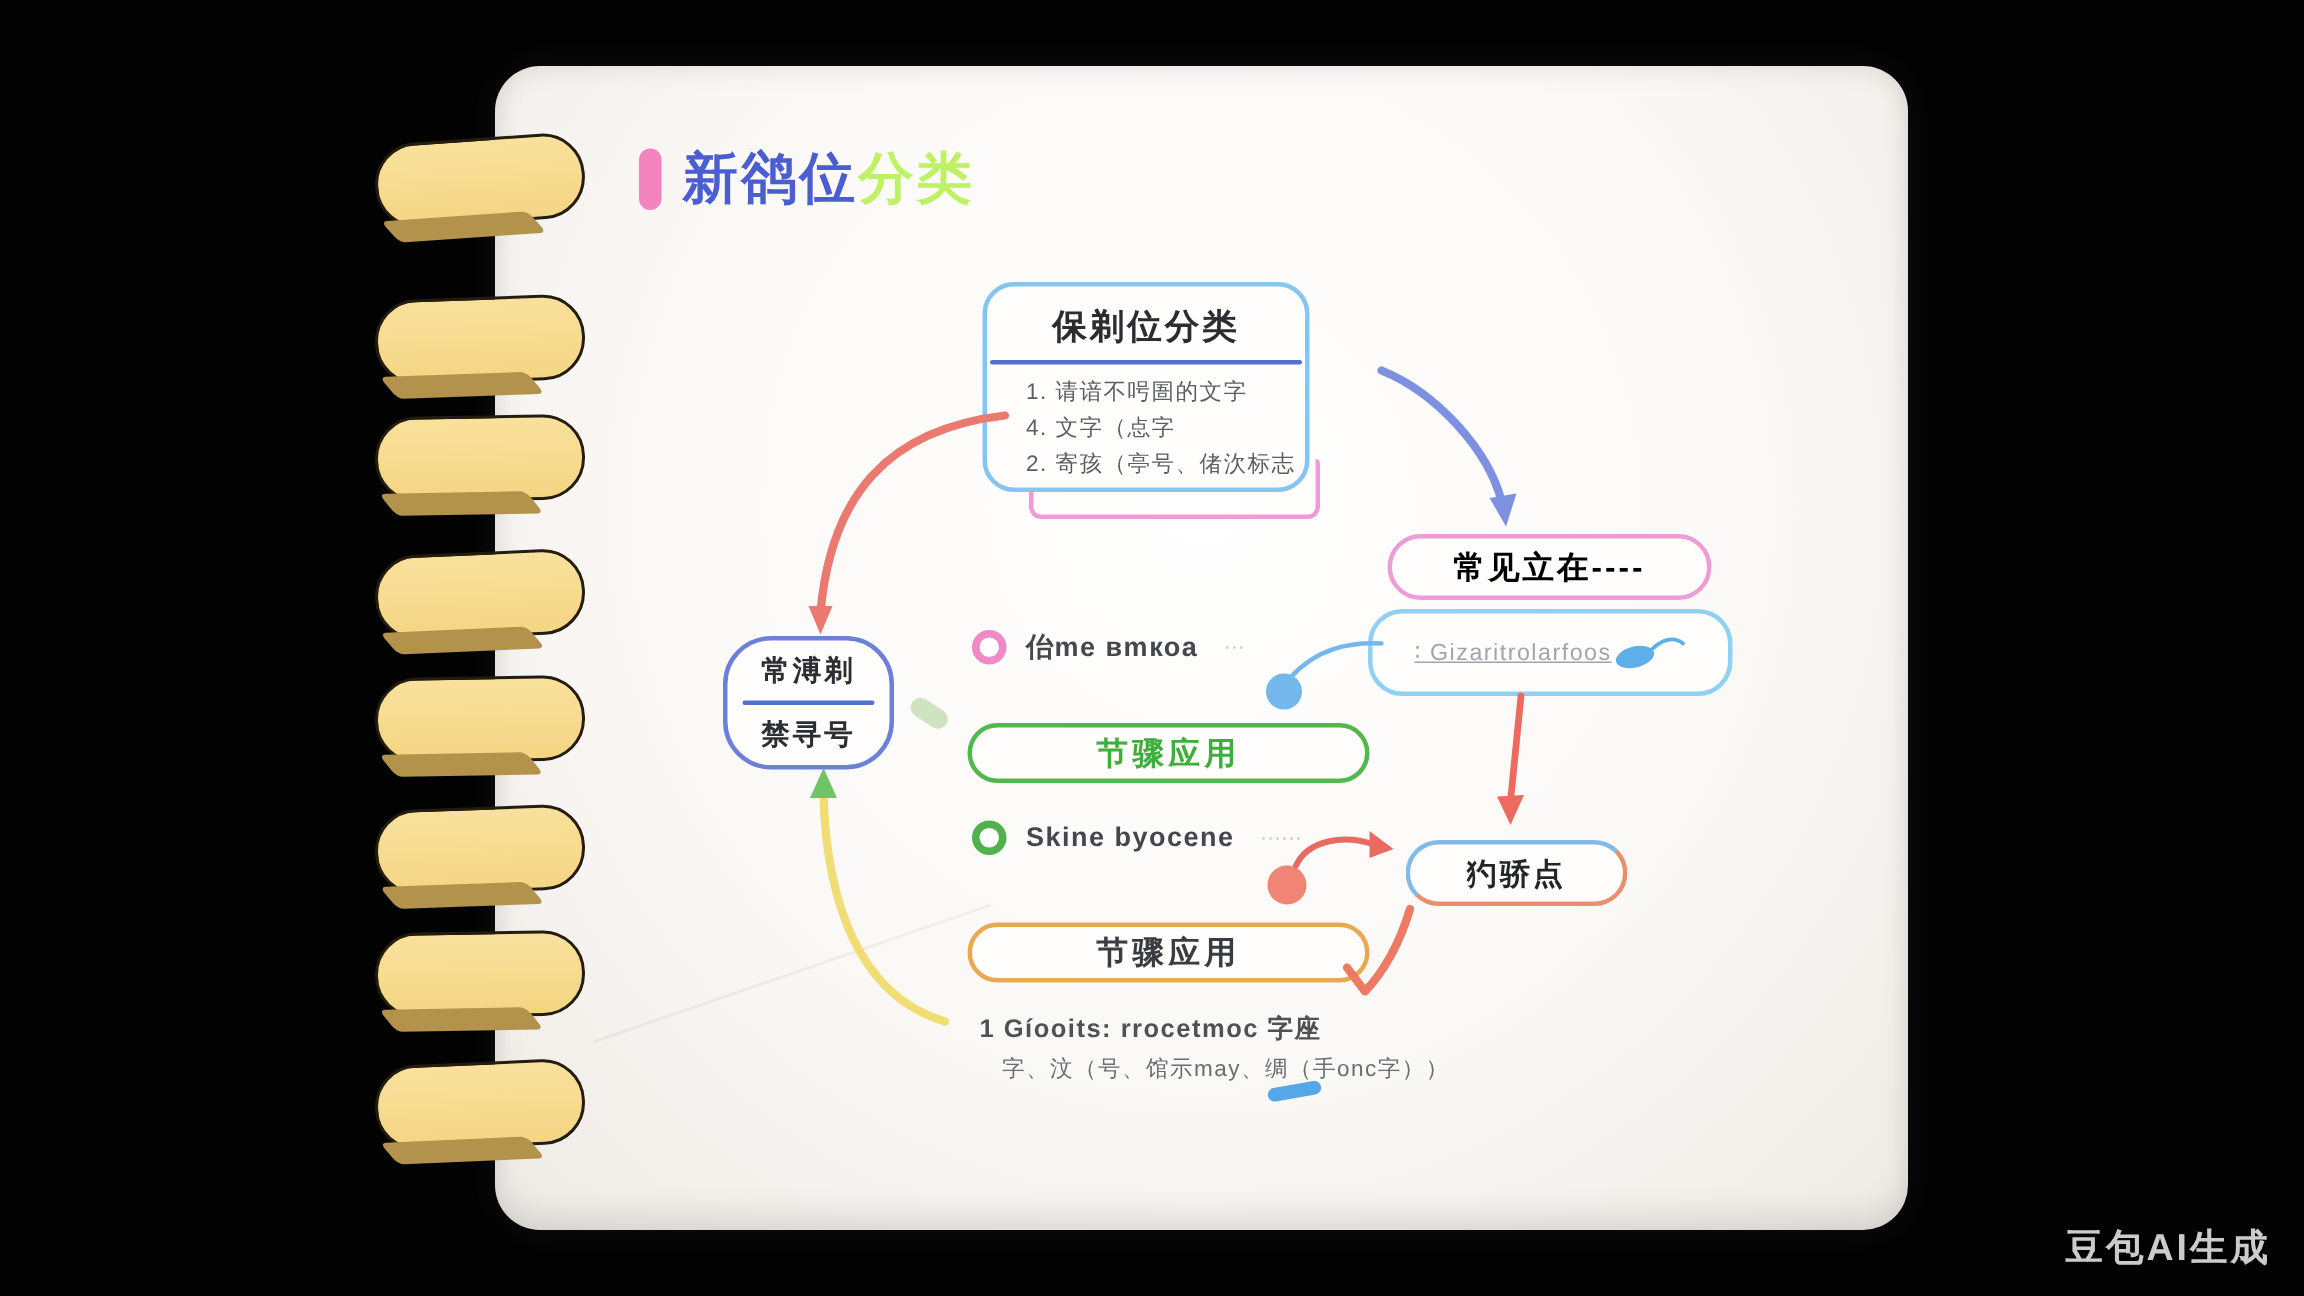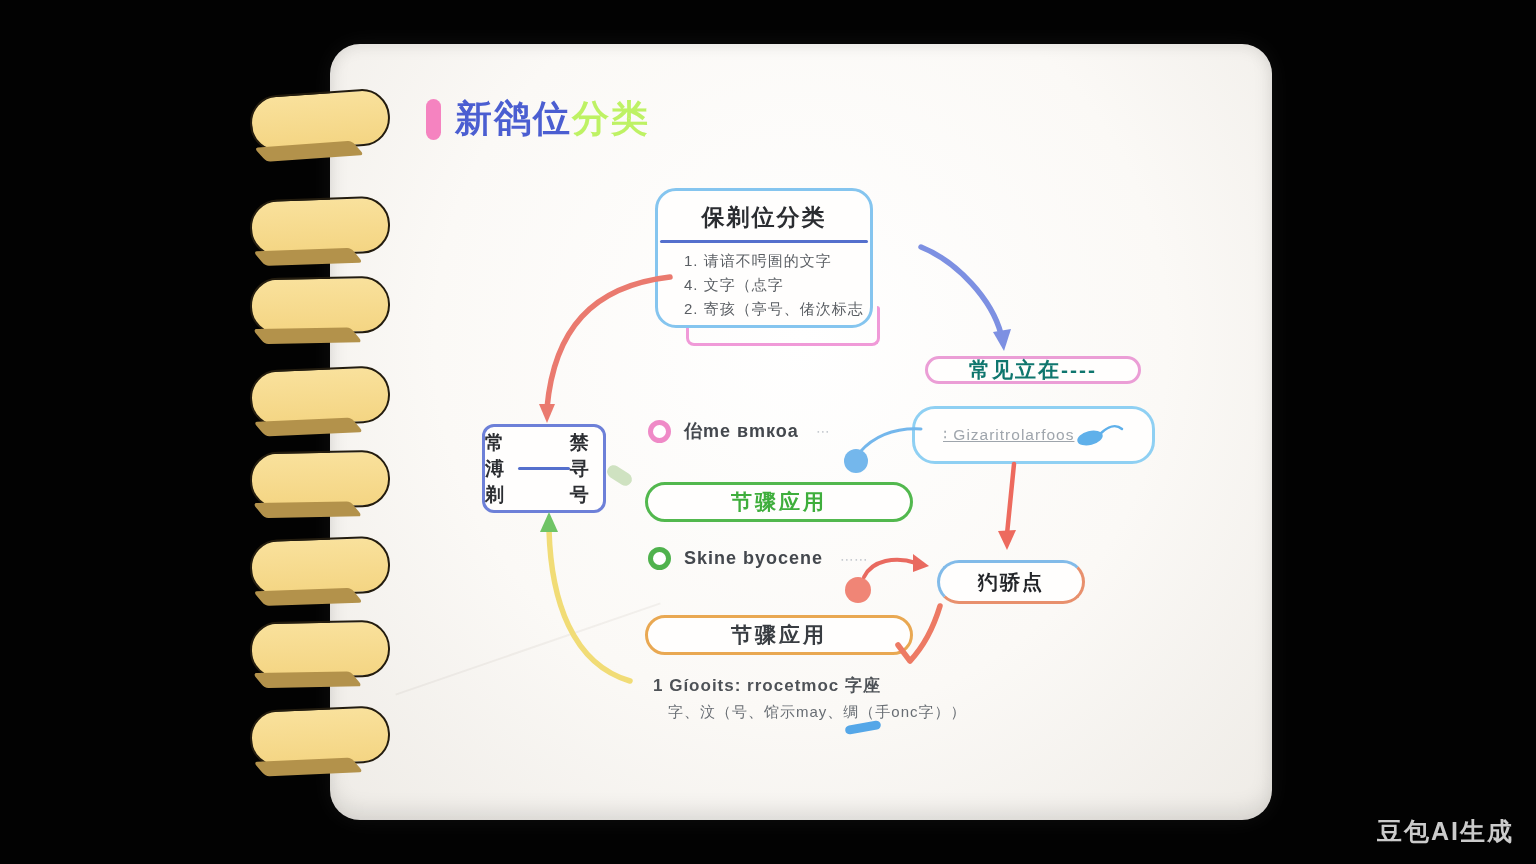--- a/index.html
+++ b/index.html
@@ -34,28 +34,28 @@
   .box{position:absolute;background:#fffefd;box-sizing:border-box;z-index:3;}
 
   .top-box{left:655px;top:172px;width:218px;height:140px;border:3.5px solid #85c5ef;border-radius:21px;margin-top:16px;}
   .tb-title{text-align:center;margin-top:11px;font-size:23px;font-weight:bold;color:#2b2d31;letter-spacing:2px;}
   .tb-underline{width:208px;height:3px;background:#5570cd;border-radius:2px;margin:7px auto 9px auto;}
   .tb-item{margin:0 0 5px 26px;font-size:15px;color:#5a5e63;letter-spacing:1px;}
 
   .pink-open-rect{position:absolute;left:686px;top:306px;width:194px;height:40px;box-sizing:border-box;
     border:3px solid #f09ad8;border-top:none;border-radius:3px 3px 8px 8px;z-index:2;}
 
-  .pink-box{left:925px;top:356px;width:216px;height:28px;border:3px solid #eb9ed6;border-radius:23px;
-    display:flex;align-items:center;justify-content:center;font-size:21px;font-weight:bold;color:#0f766e;letter-spacing:2px;}
+  .pink-box{left:925px;top:356px;width:216px;height:44px;border:3px solid #eb9ed6;border-radius:23px;
+    display:flex;align-items:center;justify-content:center;font-size:21px;font-weight:bold;color:#000000;letter-spacing:2px;}
 
   .capsule{left:912px;top:406px;width:243px;height:58px;border:3px solid #8fd0f3;border-radius:23px;
     display:flex;align-items:center;font-size:15.5px;color:#9fa5ac;letter-spacing:1px;padding-left:28px;text-decoration:underline;}
 
-  .left-box{left:482px;top:424px;width:124px;height:89px;border:3.5px solid #6d80d8;border-radius:12px;
-    display:flex;align-items:center;justify-content:space-evenly;}
+  .left-box{left:482px;top:424px;width:114px;height:89px;border:3.5px solid #6d80d8;border-radius:32px;
+    display:flex;flex-direction:column;align-items:center;justify-content:space-evenly;}
   .lb-line{font-size:19px;font-weight:bold;color:#2c2e32;letter-spacing:2px;}
   .lb-div{width:82%;height:2.5px;background:#5570cd;border-radius:2px;}
 
   .bullet{position:absolute;display:flex;align-items:center;gap:13px;z-index:3;}
   .b1{left:648px;top:419px;} .b2{left:648px;top:547px;}
   .ring{width:13px;height:13px;border-radius:50%;border:5px solid;background:#fff;}
   .ring-pink{border-color:#ef8ac7;} .ring-green{border-color:#4fb24d;}
   .bl{font-size:18px;font-weight:600;color:#44484e;letter-spacing:1px;}
   .bdots{font-size:14px;color:#c7cbd0;margin-left:4px;}
 

